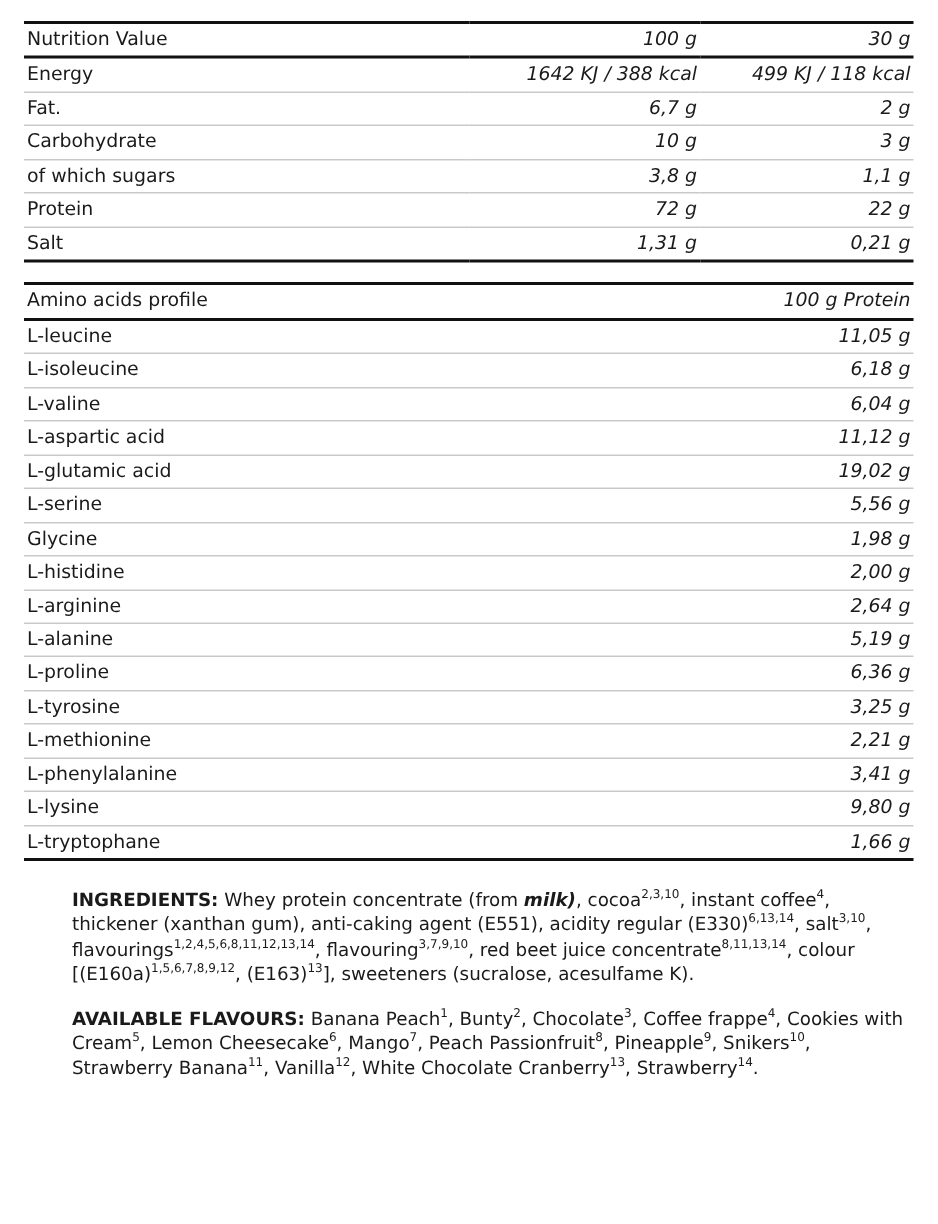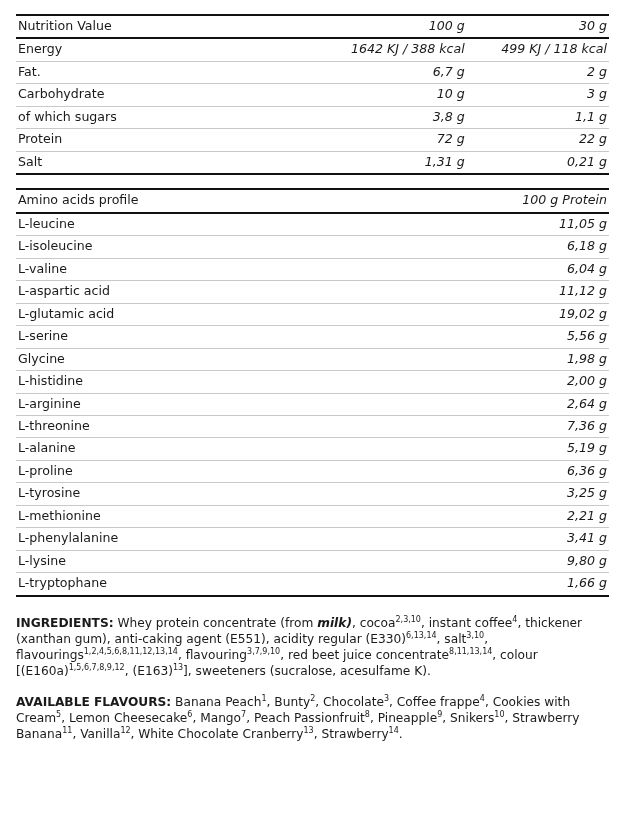--- a/index.html
+++ b/index.html
@@ -64,20 +64,21 @@
   .col-a { width: 26%; }
   .col-b { width: 24%; }
 
   .aa-col-label { width: 62%; }
   .aa-col-val { width: 38%; }
 
   .notes {
     margin-top: 18px;
     font-size: 12.2px;
     line-height: 1.33;
+    margin-left: 32px;
   }
   .notes p {
     margin: 0 0 14px 0;
   }
   .notes .lead {
     font-weight: bold;
   }
   sup {
     font-size: 8px;
     vertical-align: super;
@@ -184,24 +185,20 @@
         </tr>
         <tr class="data-row">
           <td class="label">L-histidine</td>
           <td class="val">2,00 g</td>
         </tr>
         <tr class="data-row">
           <td class="label">L-arginine</td>
           <td class="val">2,64 g</td>
         </tr>
         <tr class="data-row">
-          <td class="label">L-threonine</td>
-          <td class="val">7,36 g</td>
-        </tr>
-        <tr class="data-row">
           <td class="label">L-alanine</td>
           <td class="val">5,19 g</td>
         </tr>
         <tr class="data-row">
           <td class="label">L-proline</td>
           <td class="val">6,36 g</td>
         </tr>
         <tr class="data-row">
           <td class="label">L-tyrosine</td>
           <td class="val">3,25 g</td>

